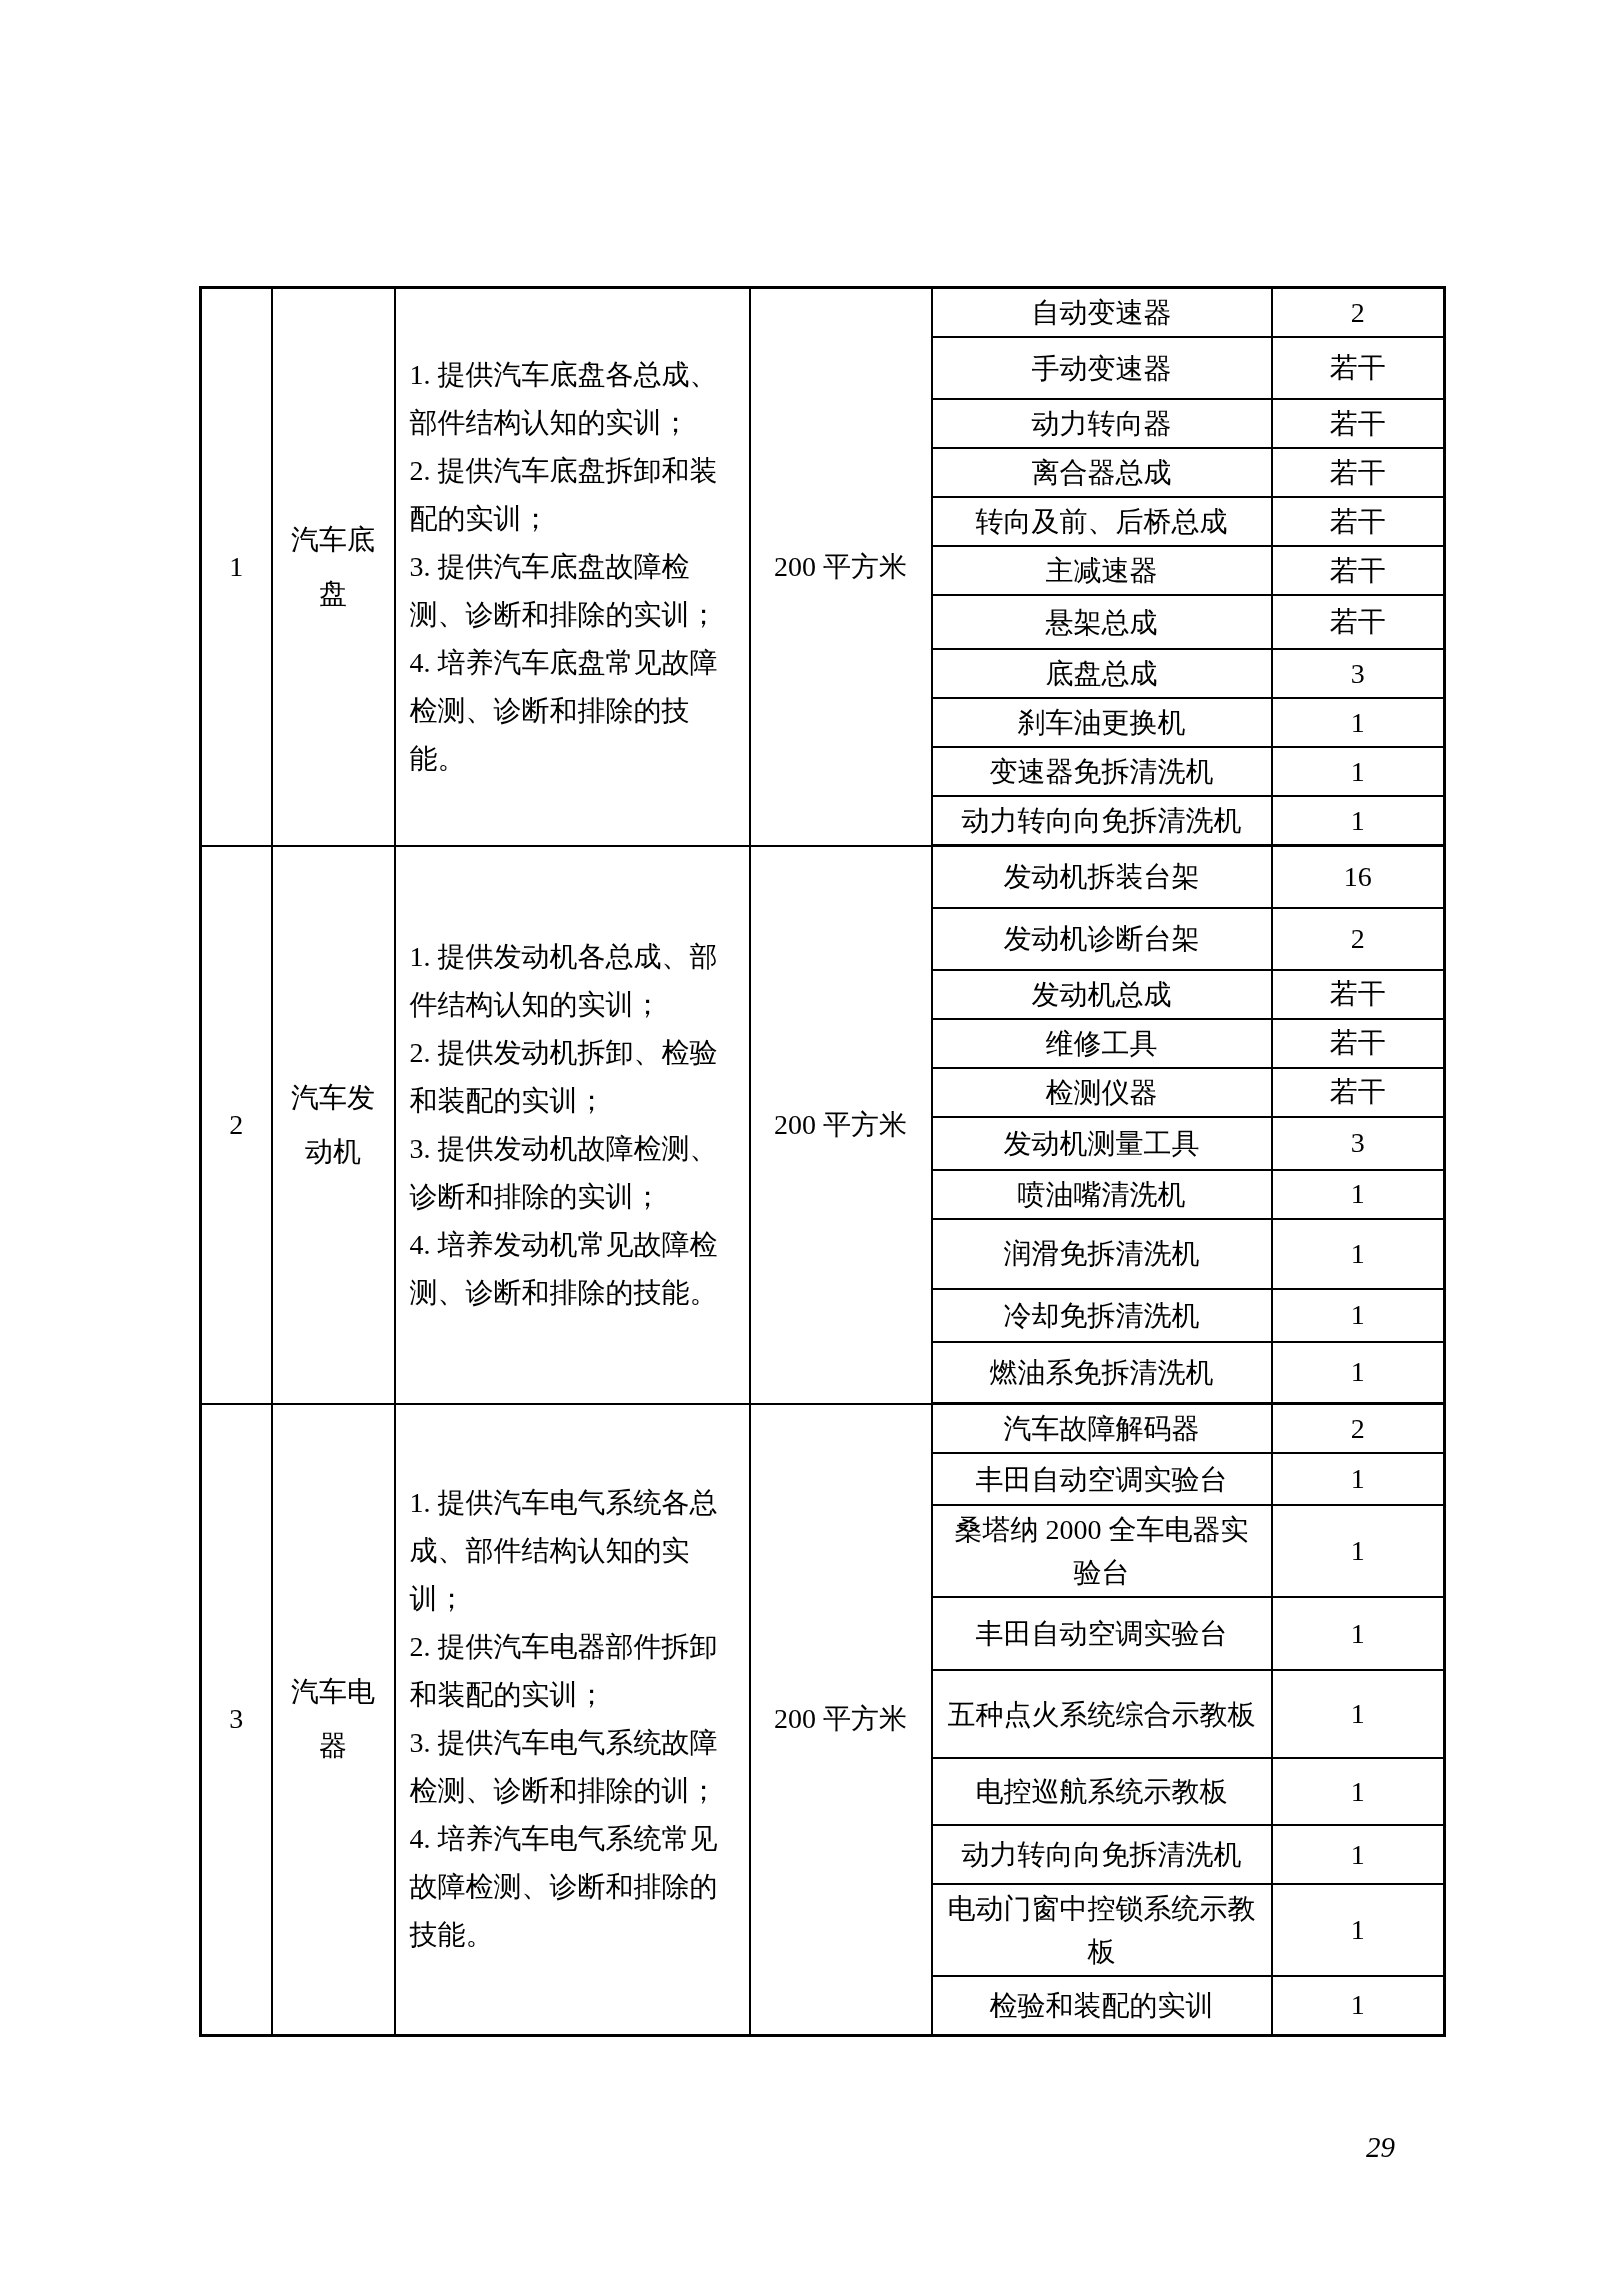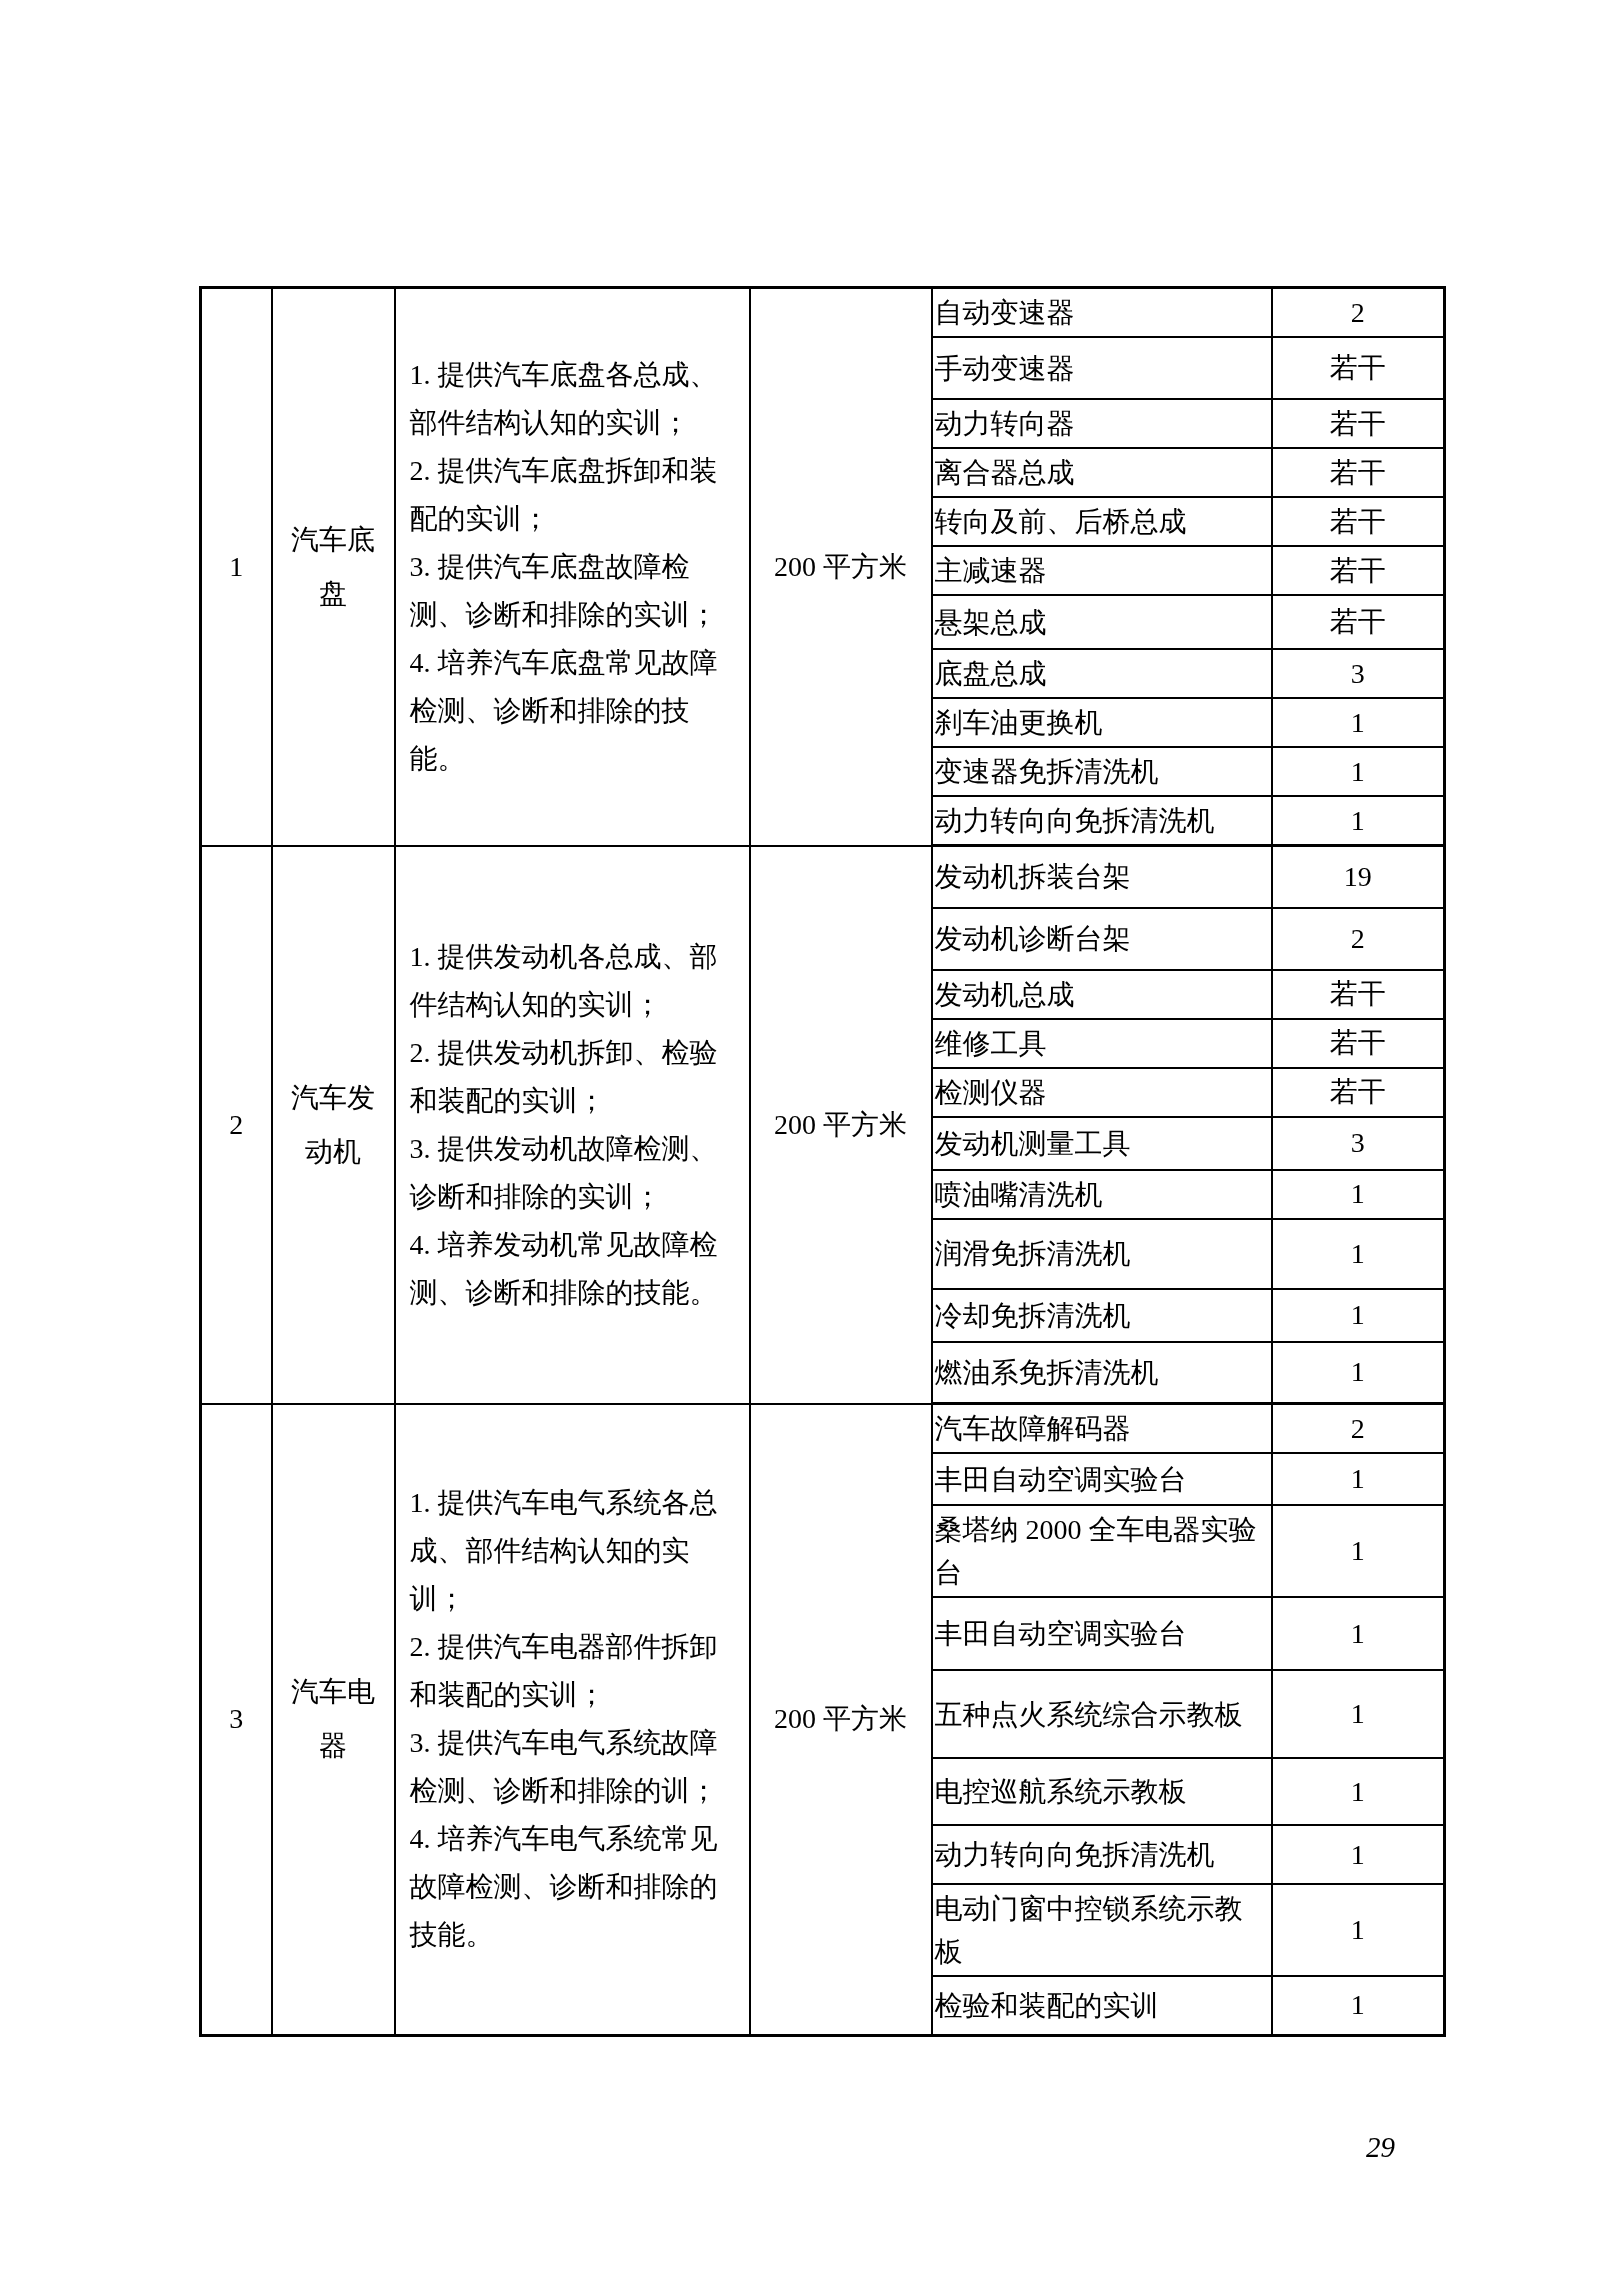--- a/index.html
+++ b/index.html
@@ -40,22 +40,23 @@
     line-height:48px;
     padding:0 14px;
   }
   td.c-area {
     text-align:center;
     font-size:29px;
     border-right:2.9px solid #000;
     border-left:2px solid #000;
   }
   td.c-equip {
+    text-align:center;
     line-height:43px;
-    padding:2px 2px;
+    padding:2px 14px;
     border-right:2.9px solid #000;
   }
   td.c-qty {
     text-align:center;
   }
   tr.sec-end td { border-bottom:3.9px solid #000; }
   .page-number {
     position:absolute;
     left:1366px; top:2131px;
     font-size:29px;
@@ -135,21 +136,21 @@
           <td class="c-seq" rowspan="10">2</td>
           <td class="c-room" rowspan="10">汽车发动机</td>
           <td class="c-desc" rowspan="10">
             <div>1. 提供发动机各总成、部件结构认知的实训；</div>
             <div>2. 提供发动机拆卸、检验和装配的实训；</div>
             <div>3. 提供发动机故障检测、诊断和排除的实训；</div>
             <div>4. 培养发动机常见故障检测、诊断和排除的技能。</div>
           </td>
           <td class="c-area" rowspan="10">200 平方米</td>
           <td class="c-equip">发动机拆装台架</td>
-          <td class="c-qty">19</td>
+          <td class="c-qty">16</td>
         </tr>
         <tr style="height: 62px;">
           <td class="c-equip">发动机诊断台架</td>
           <td class="c-qty">2</td>
         </tr>
         <tr style="height: 46px;">
           <td class="c-equip">发动机总成</td>
           <td class="c-qty">若干</td>
         </tr>
         <tr style="height: 44px;">

